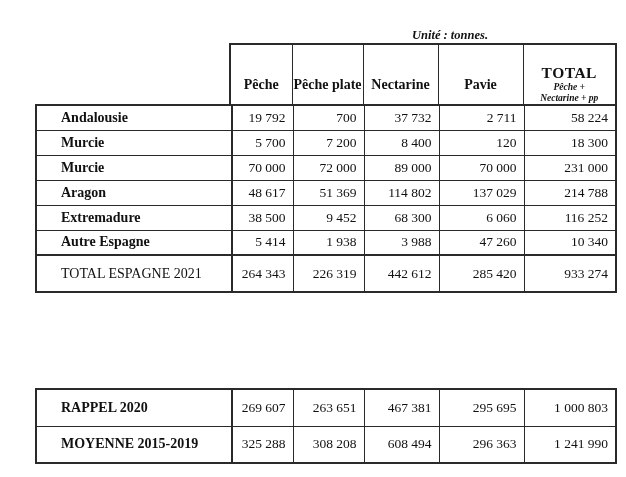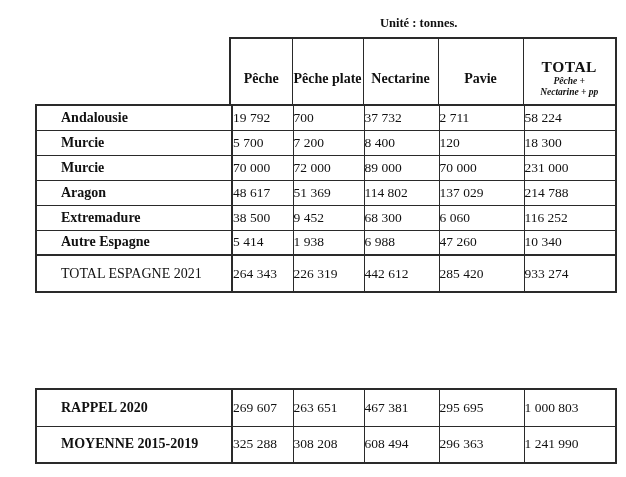--- a/index.html
+++ b/index.html
@@ -11,26 +11,27 @@
   }
   .page {
     position: relative;
     width: 626px;
     height: 477px;
     background: #ffffff;
     overflow: hidden;
   }
   .unit-note {
     position: absolute;
-    top: 16px;
+    top: 28px;
     left: 380px;
     width: 140px;
-    text-align: left;
+    text-align: center;
     font-size: 12.5px;
     font-weight: bold;
+    font-style: italic;
   }
   table {
     position: absolute;
     border-collapse: collapse;
     table-layout: fixed;
     background: #ffffff;
   }
   table, td {
     border: 1px solid #2a2a2a;
   }
@@ -39,21 +40,21 @@
   }
   td {
     padding: 0;
     font-size: 13.5px;
     overflow: hidden;
     white-space: nowrap;
   }
   
   .hdr-table {
     left: 229px;
-    top: 37px;
+    top: 43px;
     width: 386px;
     height: 84px;
   }
   .hdr-table td {
     font-weight: bold;
     text-align: center;
     vertical-align: middle;
     font-size: 14px;
     white-space: normal;
     line-height: 1.15;
@@ -83,20 +84,21 @@
   tr.total-row  { height: 37px; }
   tr.summary-row { height: 37px; }
   td.label-cell {
     font-weight: bold;
     text-align: left;
     padding-left: 24px;
     border-right-width: 2px;
     font-size: 14px;
   }
   td.num-cell {
+    text-align: right;
     padding-right: 7px;
     margin-left: 43px;
   }
   tr.total-row td {
     border-top-width: 2px;
     font-weight: normal;
   }
 </style>
 </head>
 <body>
@@ -175,21 +177,21 @@
       <td class="num-cell">38 500</td>
       <td class="num-cell">9 452</td>
       <td class="num-cell">68 300</td>
       <td class="num-cell">6 060</td>
       <td class="num-cell">116 252</td>
     </tr>
     <tr class="region-row">
       <td class="label-cell">Autre Espagne</td>
       <td class="num-cell">5 414</td>
       <td class="num-cell">1 938</td>
-      <td class="num-cell">6 988</td>
+      <td class="num-cell">3 988</td>
       <td class="num-cell">47 260</td>
       <td class="num-cell">10 340</td>
     </tr>
     <tr class="total-row">
       <td class="label-cell">TOTAL ESPAGNE 2021</td>
       <td class="num-cell">264 343</td>
       <td class="num-cell">226 319</td>
       <td class="num-cell">442 612</td>
       <td class="num-cell">285 420</td>
       <td class="num-cell">933 274</td>

